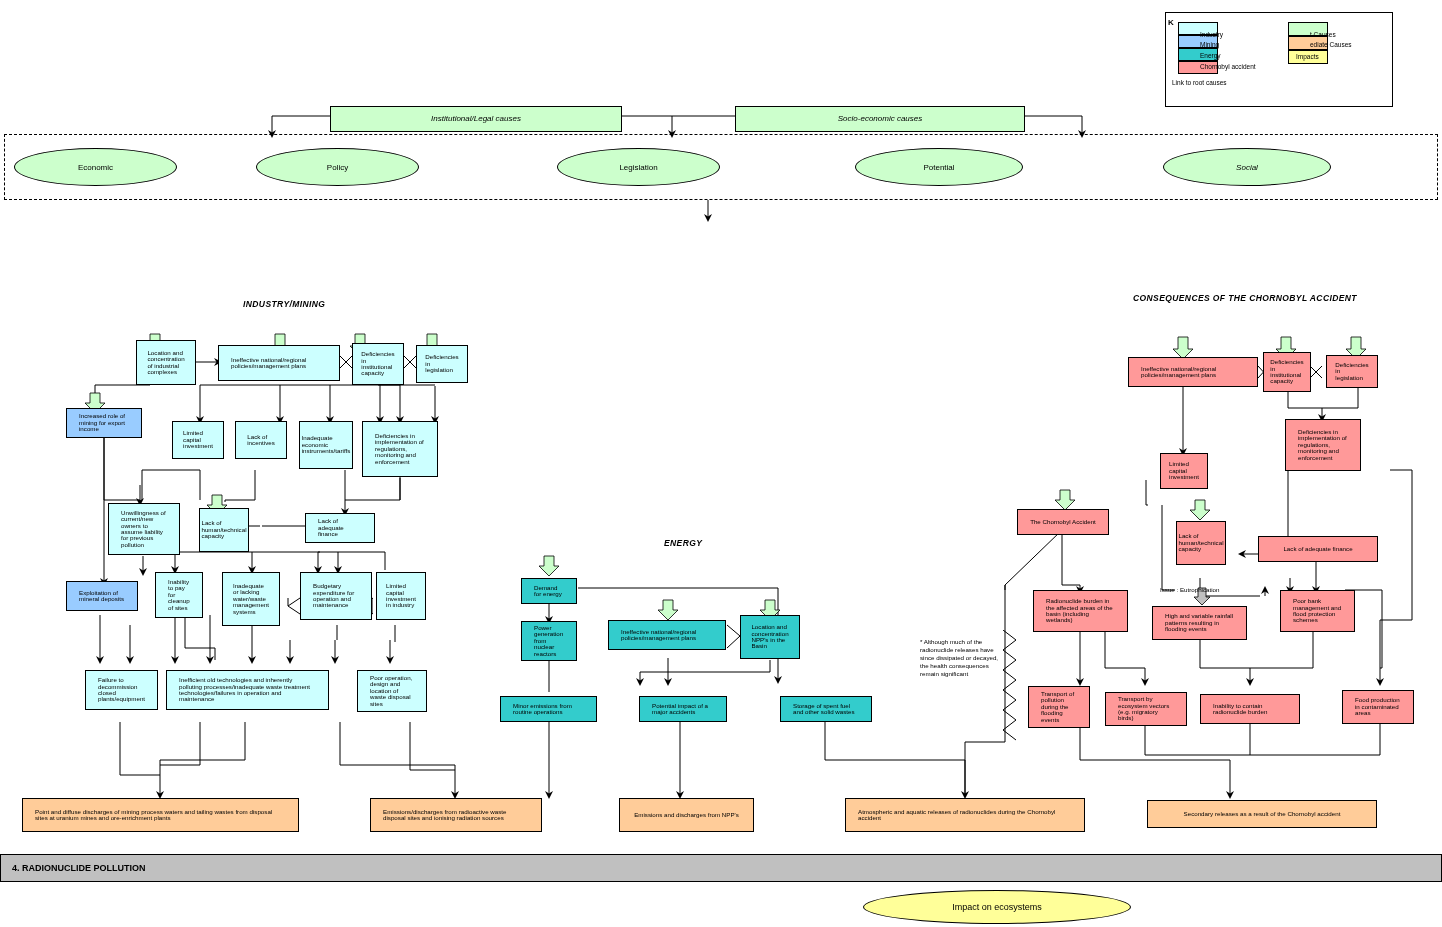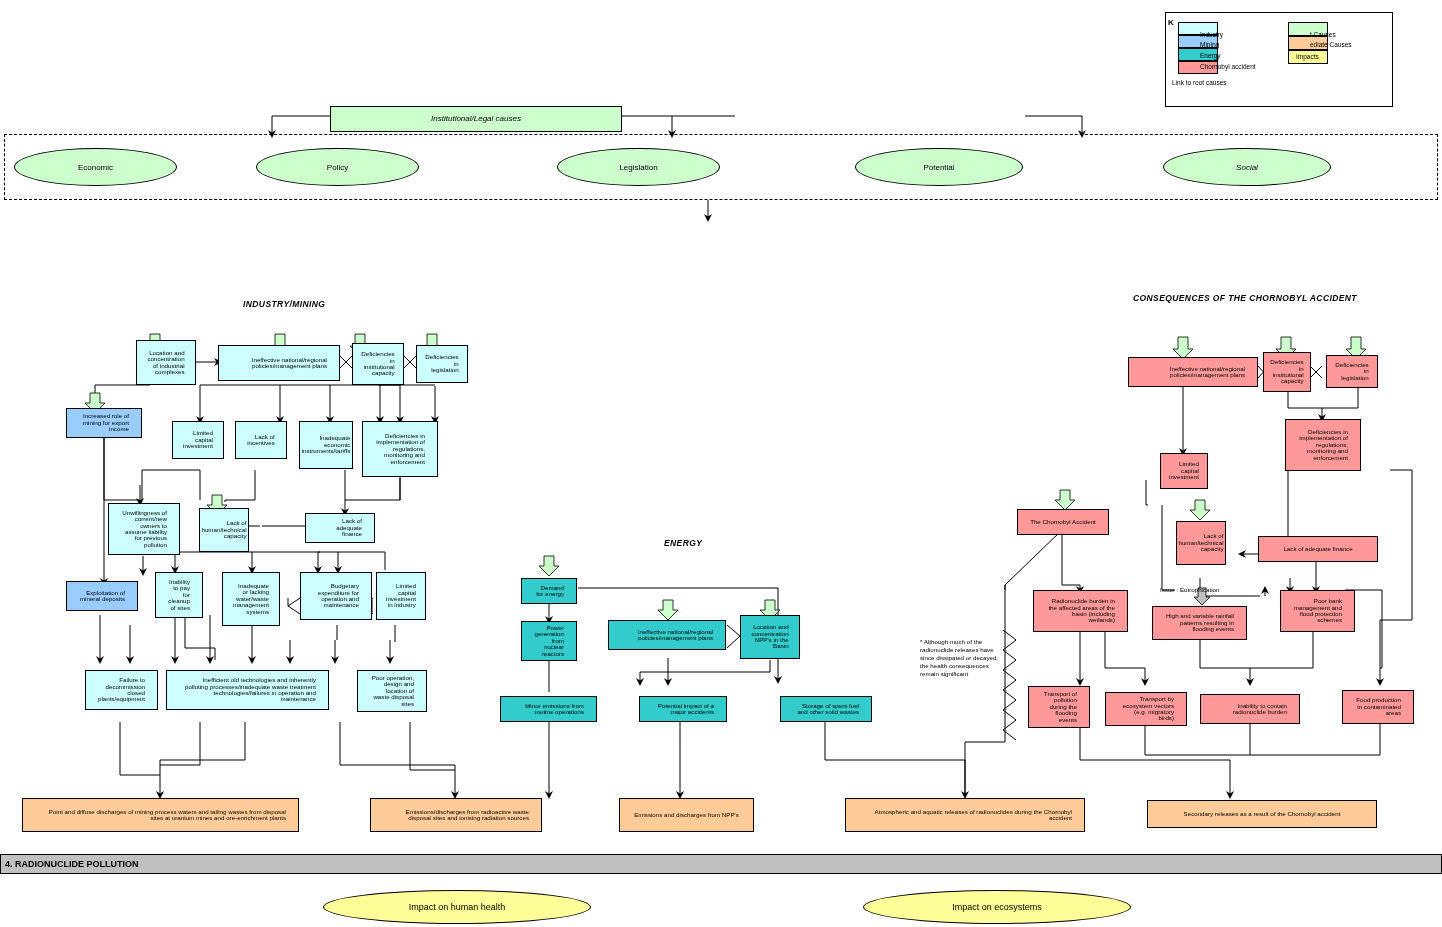--- a/index.html
+++ b/index.html
@@ -3,21 +3,21 @@
 <meta charset="utf-8">
 <title>Radionuclide Pollution Causal Chain Diagram</title>
 <style>
   html,body{margin:0;padding:0;background:#ffffff;}
   body{width:1442px;height:927px;position:relative;overflow:hidden;
        font-family:"Liberation Sans","DejaVu Sans",sans-serif;}
   #stage{position:absolute;left:0;top:0;width:1442px;height:927px;}
   svg#wires{position:absolute;left:0;top:0;width:1442px;height:927px;pointer-events:none;}
 
   .node{position:absolute;box-sizing:border-box;border:1px solid #000;
-        display:flex;align-items:center;justify-content:center;text-align:right;
+        display:flex;align-items:center;justify-content:center;text-align:left;
         line-height:1.03;padding:12px;overflow:hidden;z-index:5;}
   .t6{font-size:6.2px;}
   .t8{font-size:8px;}
   .t9{font-size:9px;}
 
   .c-industry{background:#ccffff;}
   .c-mining{background:#99ccff;}
   .c-energy{background:#33cccc;}
   .c-chorno{background:#ff9999;}
   .c-root{background:#ccffcc;}
@@ -200,20 +200,23 @@
 
   <div class="lglabel" style="left:1310px;top:31px;z-index:10;">t Causes</div>
   <div class="lglabel" style="left:1310px;top:41px;z-index:10;">ediate Causes</div>
   <div class="lglabel" style="left:1296px;top:53px;z-index:10;">Impacts</div>
 
   <div class="lglabel" style="left:1172px;top:79px;z-index:10;">Link to root causes</div>
 
   <div class="node c-root t8" style="left:330px;top:106px;width:292px;height:19px;font-style:italic;">
     <span>Institutional/Legal causes</span>
   </div>
+  <div class="node c-root t8" style="left:735px;top:106px;width:290px;height:19px;font-style:italic;">
+    <span>Socio-economic causes</span>
+  </div>
 
   <div class="band" style="left:4px;top:134px;width:1434px;height:66px;"></div>
 
   <div class="oval c-root t8" style="left:14px;top:148px;width:163px;height:38px;">
     <span>Economic</span>
   </div>
   <div class="oval c-root t8" style="left:256px;top:148px;width:163px;height:38px;">
     <span>Policy</span>
   </div>
   <div class="oval c-root t8" style="left:557px;top:148px;width:163px;height:38px;">
@@ -443,24 +446,21 @@
     </div>
 
   <div class="node c-impact t6" style="left:845px;top:798px;width:240px;height:34px;">
     <span>Atmospheric and aquatic releases of radionuclides during the Chornobyl accident</span>
     </div>
 
   <div class="node c-impact t6" style="left:1147px;top:800px;width:230px;height:28px;">
     <span>Secondary releases as a result of the Chornobyl accident</span>
     </div>
 
-  <div class="hdrbar" style="left:0px;top:854px;width:1442px;height:20px;">
+  <div class="hdrbar" style="left:0px;top:854px;width:1442px;height:28px;padding-left:7px;">
     <span>4. RADIONUCLIDE POLLUTION</span>
   </div>
 
-  <div class="oval c-yellow t9" style="left:323px;top:890px;width:268px;height:34px;">
-    <span>Impact on human health</span>
-  </div>
   <div class="oval c-yellow t9" style="left:863px;top:890px;width:268px;height:34px;">
     <span>Impact on ecosystems</span>
   </div>
 
 </div>
 
 </body></html>

